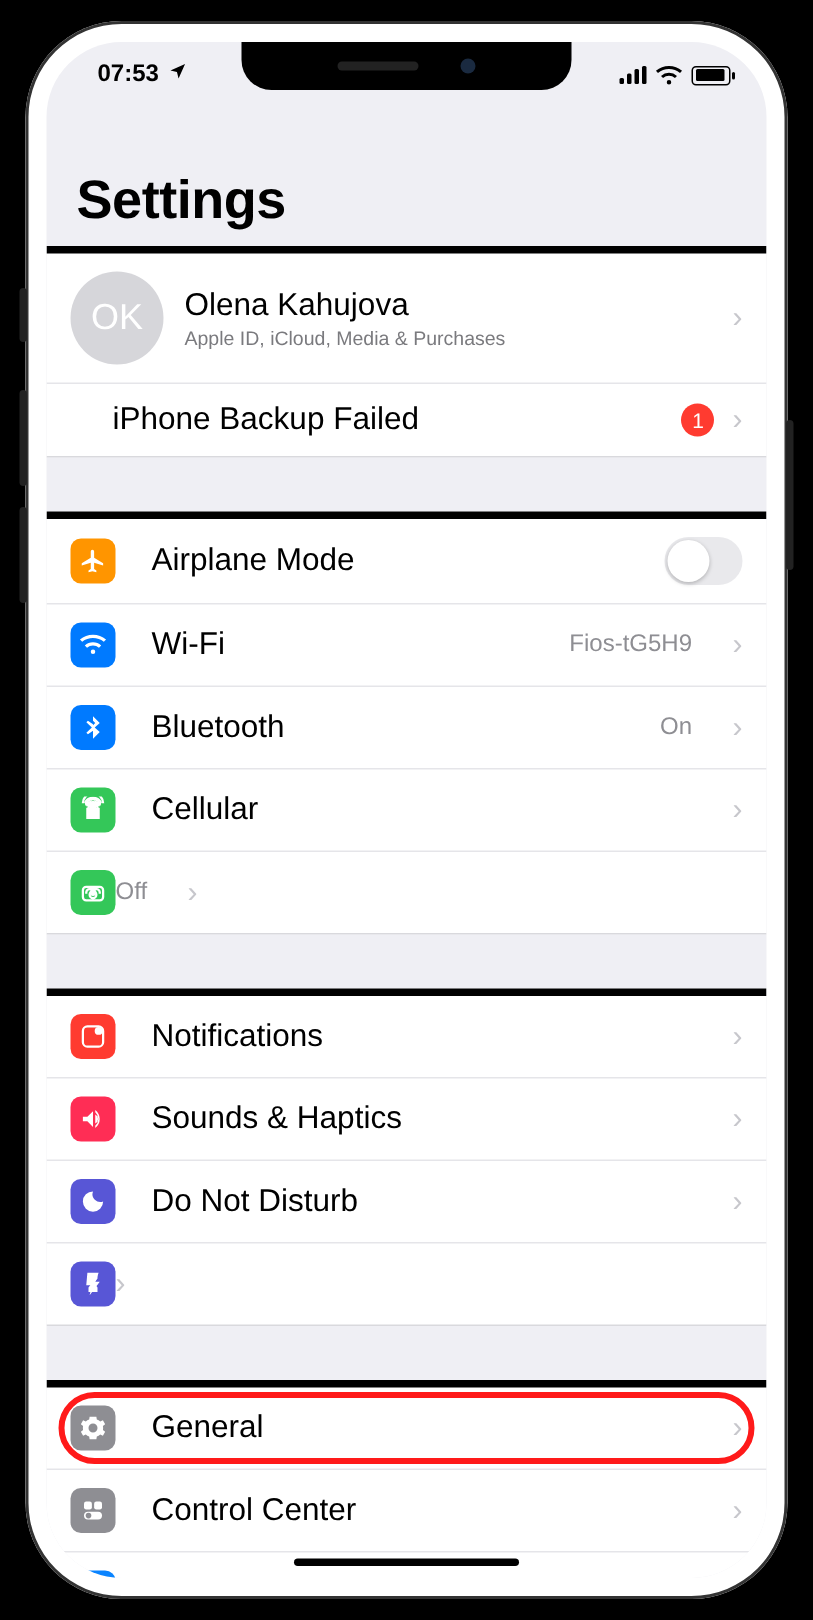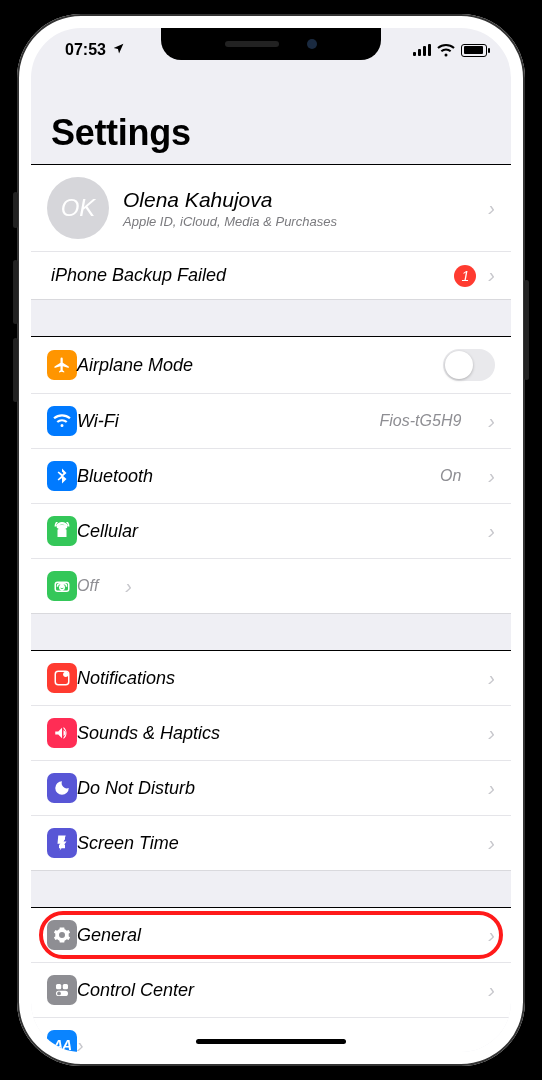--- a/index.html
+++ b/index.html
@@ -63,30 +63,30 @@
   }
   .statusbar .left { display: flex; align-items: center; gap: 6px; }
   .statusbar .right { display: flex; align-items: center; gap: 6px; }
   .loc-icon { display:inline-block; transform: rotate(0deg); }
 
   .header {
     padding: 40px 20px 10px 20px;
   }
   .header h1 { font-size: 36px; font-weight: 700; letter-spacing: -0.3px; }
 
-  .group { background:#fff; border-top:1px solid #000000; border-bottom:1px solid #d9d9dd; margin-bottom: 36px; font-style: italic; }
+  .group { background:#fff; border-top:5px solid #000000; border-bottom:1px solid #d9d9dd; margin-bottom: 36px; }
   .group .row + .row { border-top: 1px solid #e5e5e9; }
   .row {
     display: flex;
     align-items: center;
     padding: 12px 16px 12px 16px;
     min-height: 46px;
     position: relative;
   }
-  .row .label { flex: 1; font-size: 18px; color:#000; }
+  .row .label { flex: 1; font-size: 21px; color:#000;margin-left:24px; }
   .row .detail { font-size: 16px; color:#8e8e93; margin-right:27px; }
   .chev { color:#c7c7cc; font-size:20px; font-weight:400; }
 
   .profile-row { padding: 12px 16px; }
   .avatar {
     width: 62px; height: 62px; border-radius: 50%;
     background:#d6d6da; color:#fff;
     display:flex; align-items:center; justify-content:center;
     font-size: 24px; font-weight:400; margin-right:14px;
   }
@@ -300,21 +300,20 @@
             <span class="label">Do Not Disturb</span>
             <span class="chev">›</span>
           </div>
           <div class="row">
             <div class="icon purple">
               <svg viewBox="0 0 24 24">
                 <path fill="#fff" d="M7 2h10l-3 8h4l-9 12 2-9H6l1-11z"></path>
                 <path fill="#fff" d="M8 3h8v4l-3 4 3 4v4H8v-4l3-4-3-4V3z"></path>
               </svg>
             </div>
-            <span class="label">Screen Time</span>
             <span class="chev">›</span>
           </div>
         </div>
         <div class="group" style="margin-bottom: 0px;">
           <div class="row">
             <div class="icon gray">
               <svg viewBox="0 0 24 24">
                 <path fill="#fff" d="M12 8a4 4 0 100 8 4 4 0 000-8zm9 4a9 9 0 01-.2 1.8l2 1.6-2 3.4-2.4-1a8 8 0 01-3 1.8L15 22h-6l-.4-2.4a8 8 0 01-3-1.8l-2.4 1-2-3.4 2-1.6A9 9 0 013 12a9 9 0 01.2-1.8l-2-1.6 2-3.4 2.4 1a8 8 0 013-1.8L9 2h6l.4 2.4a8 8 0 013 1.8l2.4-1 2 3.4-2 1.6A9 9 0 0121 12z"></path>
               </svg>
             </div>

